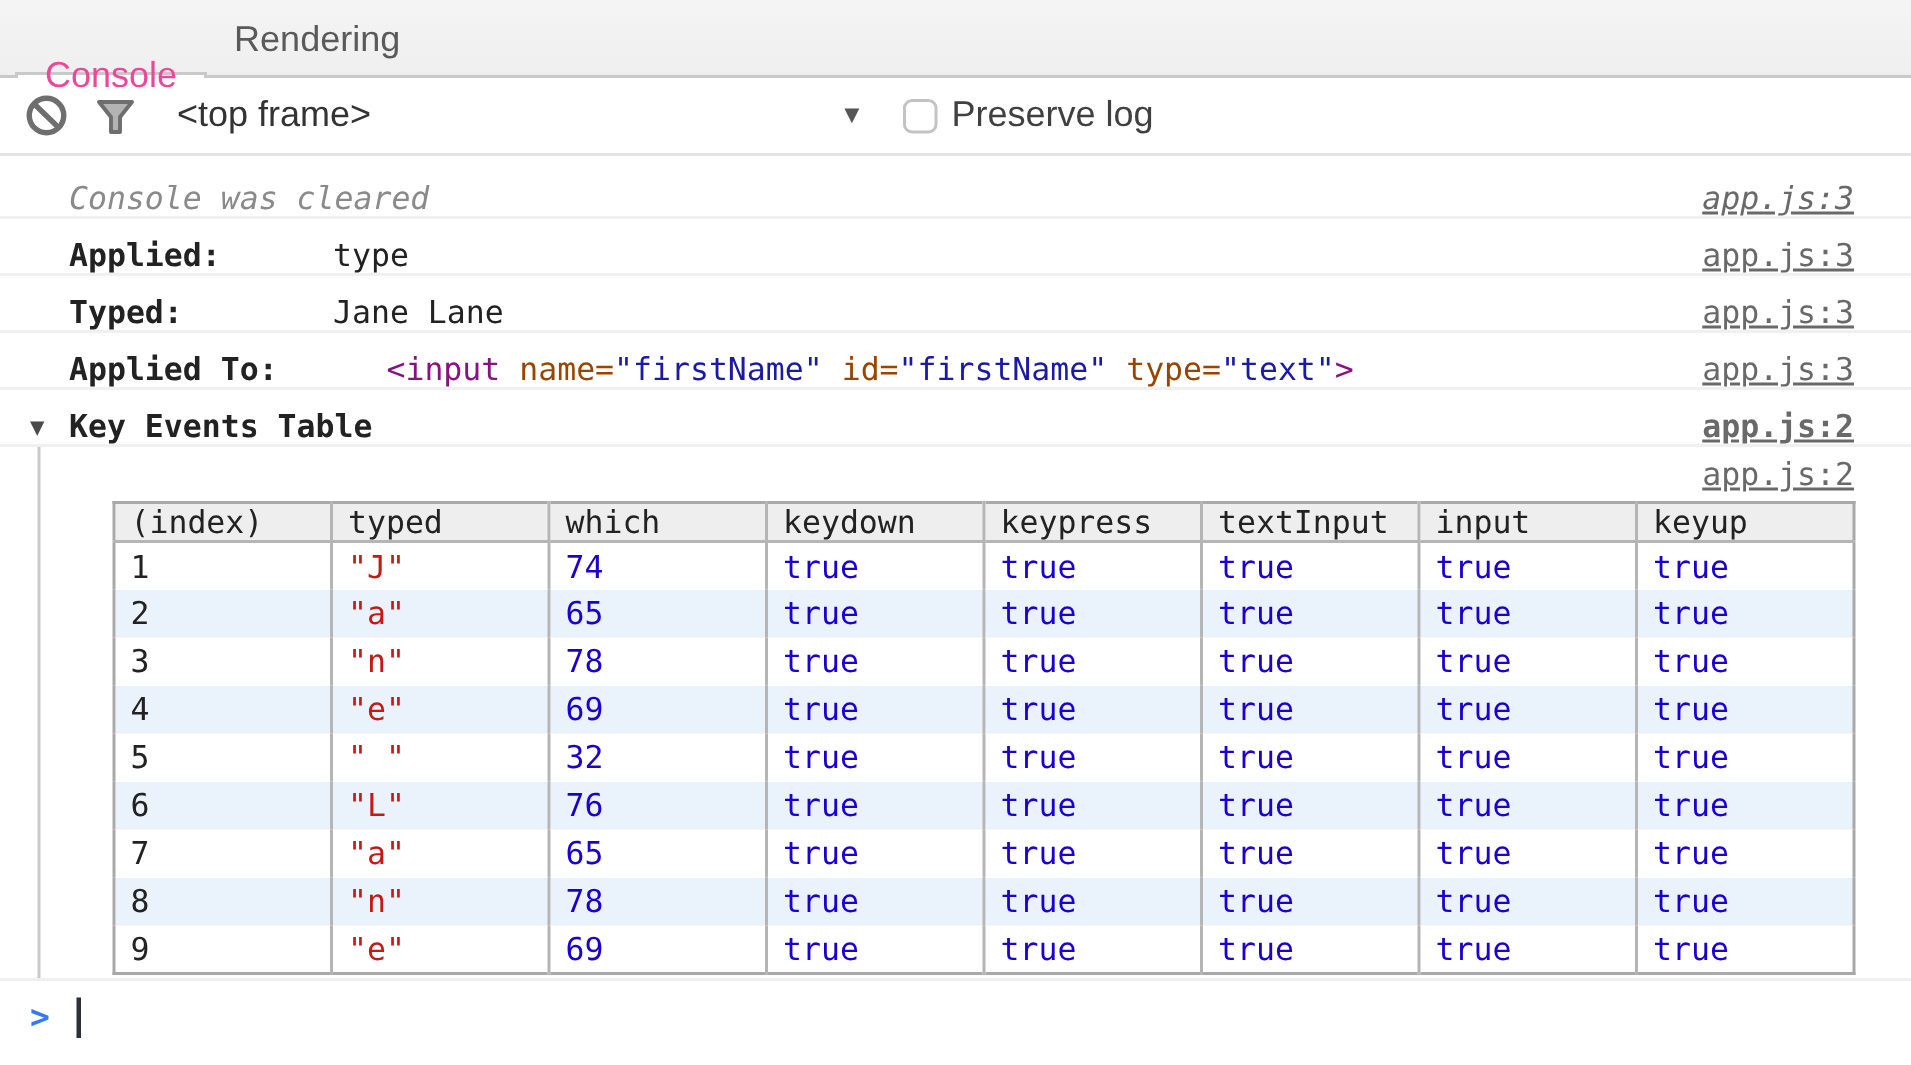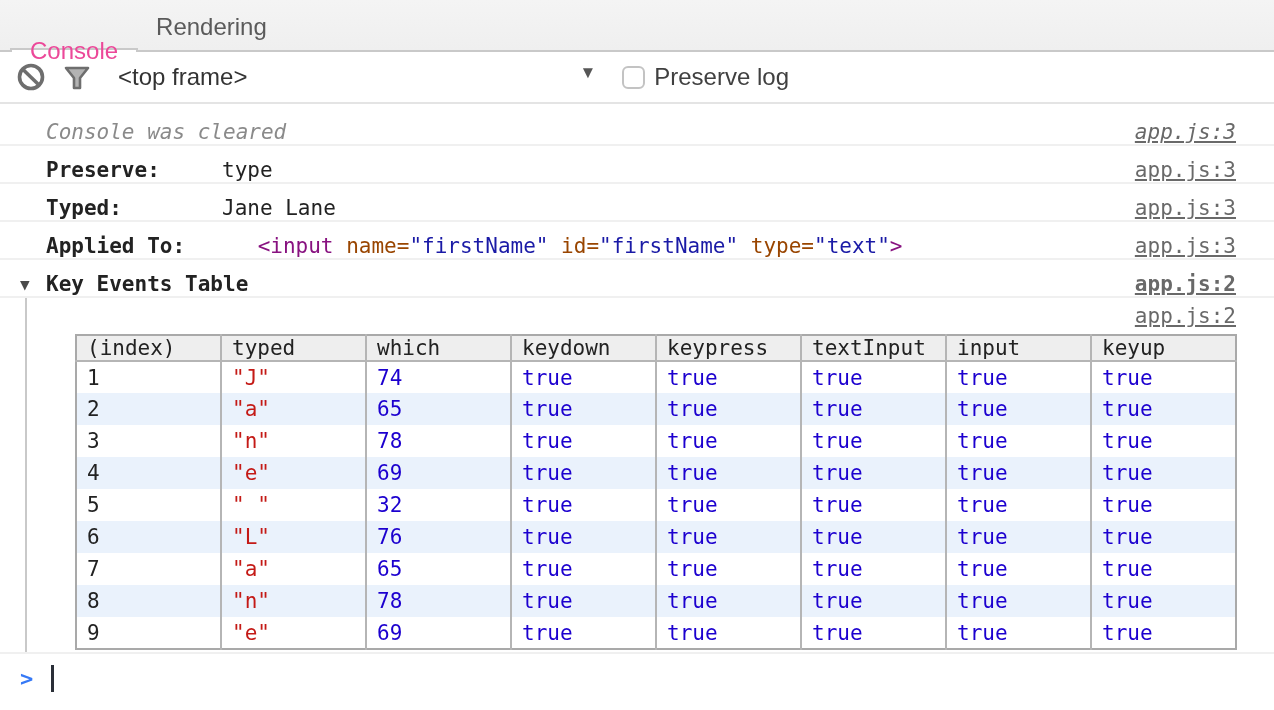--- a/index.html
+++ b/index.html
@@ -25,21 +25,21 @@
 
   
   .toolbar {
     height: 52px; background: #fff; border-bottom: 2px solid #e4e4e4;
     display: flex; align-items: center;
   }
   .tool-icon { width: 30px; height: 30px; margin-left: 16px; flex: none; }
   .tool-icon svg { width: 100%; height: 100%; display: block; }
   .frame-selector {
     margin-left: 26px; font-size: 24px; color: #333;
-    display: flex;  gap: 20px;
+    display: flex; align-items: center;
   }
   .dd-arrow { margin-left: 312px; font-size: 17px; color: #565656; }
   .checkbox {
     width: 23px; height: 23px; border: 2px solid #c3c3c3; border-radius: 6px;
     background: #fff; margin-left: 26px; flex: none;
   }
   .preserve-label { margin-left: 9px; font-size: 24px; color: #404040; }
 
   
   .console-area { font-family: "DejaVu Sans Mono", monospace; font-size: 21px; color: #222; }
@@ -137,21 +137,21 @@
 
   <div class="msg-row first">
     <div class="msg-body">
       <span class="msg-info">Console was cleared</span>
     </div>
     <a class="src-link italic">app.js:3</a>
   </div>
 
   <div class="msg-row">
     <div class="msg-body">
-      <span class="msg-label w-cmd">Preserve:</span>
+      <span class="msg-label w-cmd">Applied:</span>
       <span>type</span>
     </div>
     <a class="src-link">app.js:3</a>
   </div>
 
   <div class="msg-row">
     <div class="msg-body">
       <span class="msg-label w-cmd">Typed:</span>
       <span>Jane Lane</span>
     </div>

